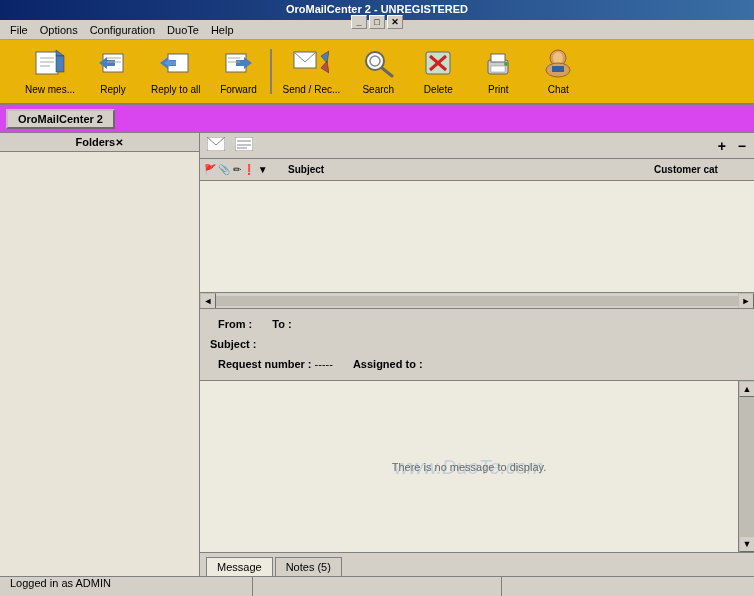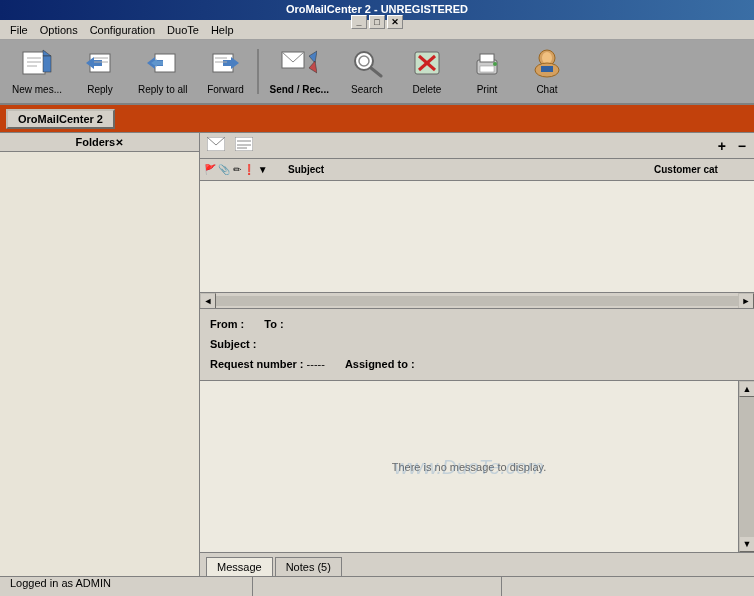--- a/index.html
+++ b/index.html
@@ -39,24 +39,24 @@
       border-bottom: 1px solid #a0a0a0;
     }
     .menu-item {
       padding: 2px 6px;
       cursor: pointer;
       font-size: 11px;
     }
 
     
     .toolbar {
-      background: #a3a3a3;
-      display: flex;
-      align-items: center;
-      padding: 4px 4px;
+      background: #eab308;
+      display: flex;
+      align-items: center;
+      padding: 4px 17px;
       height: 65px;
       border-bottom: 2px solid #808080;
     }
     .toolbar-btn {
       display: flex;
       flex-direction: column;
       align-items: center;
       justify-content: center;
       padding: 4px 8px;
       cursor: pointer;
@@ -71,21 +71,21 @@
     }
     .toolbar-separator {
       width: 2px;
       height: 45px;
       background: #808080;
       margin: 0 2px;
     }
 
     
     .breadcrumb-bar {
-      background: #c2410c;
+      background: #d946ef;
       padding: 4px 6px;
       height: 28px;
       display: flex;
       align-items: center;
       border-bottom: 1px solid #808080;
     }
     .breadcrumb-btn {
       background: #d4d0c8;
       border: 2px outset #c0bdb5;
       padding: 2px 10px;
@@ -228,21 +228,21 @@
     .scroll-vtrack { flex: 1; background: #c0bdb5; }
 
     
     .email-info-pane {
       background: #d4d0c8;
       padding: 6px 10px;
       border-bottom: 1px solid #808080;
       font-size: 11px;
       line-height: 1.8;
     }
-    .email-info-row { display: flex; gap: 20px; flex-wrap: wrap; }
+    .email-info-row { display: flex; gap: 20px; flex-wrap: wrap; margin-left: 8px; }
     .info-label { font-weight: bold; }
 
     
     .message-area {
       flex: 1;
       display: flex;
       flex-direction: column;
       background: #edeae0;
       position: relative;
       overflow: hidden;
@@ -394,21 +394,21 @@
 
   <div class="toolbar-btn">
     <div class="toolbar-icon">
       <svg width="36" height="30" viewBox="0 0 36 30">
         <rect x="1" y="4" width="22" height="16" fill="white" stroke="#666" stroke-width="1"></rect>
         <polyline points="1,4 12,14 23,4" fill="none" stroke="#888" stroke-width="1"></polyline>
         <polygon points="28,8 36,3 34,15" fill="#4a7fc1" stroke="#333" stroke-width="0.5"></polygon>
         <polygon points="28,20 36,25 34,13" fill="#c14a4a" stroke="#333" stroke-width="0.5"></polygon>
       </svg>
     </div>
-    <span style="font-weight:bold;">Send / Rec...</span>
+    <span style="font-weight:normal;">Send / Rec...</span>
   </div>
 
   <div class="toolbar-btn">
     <div class="toolbar-icon">
       <svg width="32" height="30" viewBox="0 0 32 30">
         <circle cx="13" cy="13" r="9" fill="white" stroke="#666" stroke-width="2"></circle>
         <line x1="20" y1="20" x2="30" y2="28" stroke="#666" stroke-width="3" stroke-linecap="round"></line>
         <circle cx="13" cy="13" r="5" fill="none" stroke="#888" stroke-width="1.5"></circle>
       </svg>
     </div>

